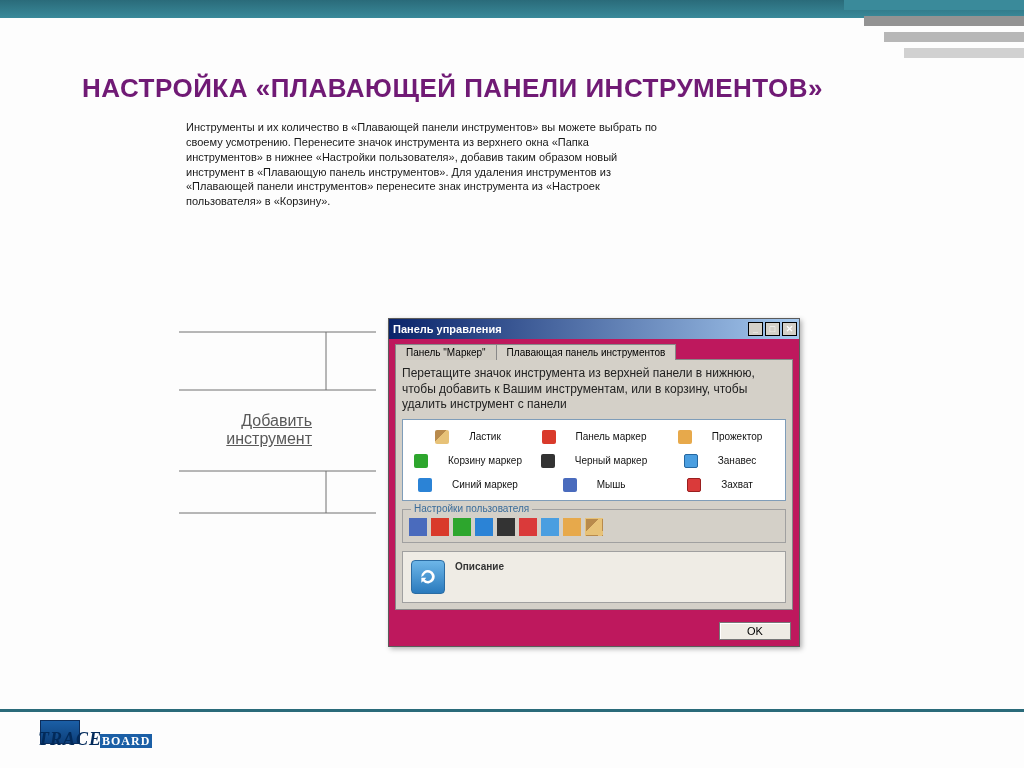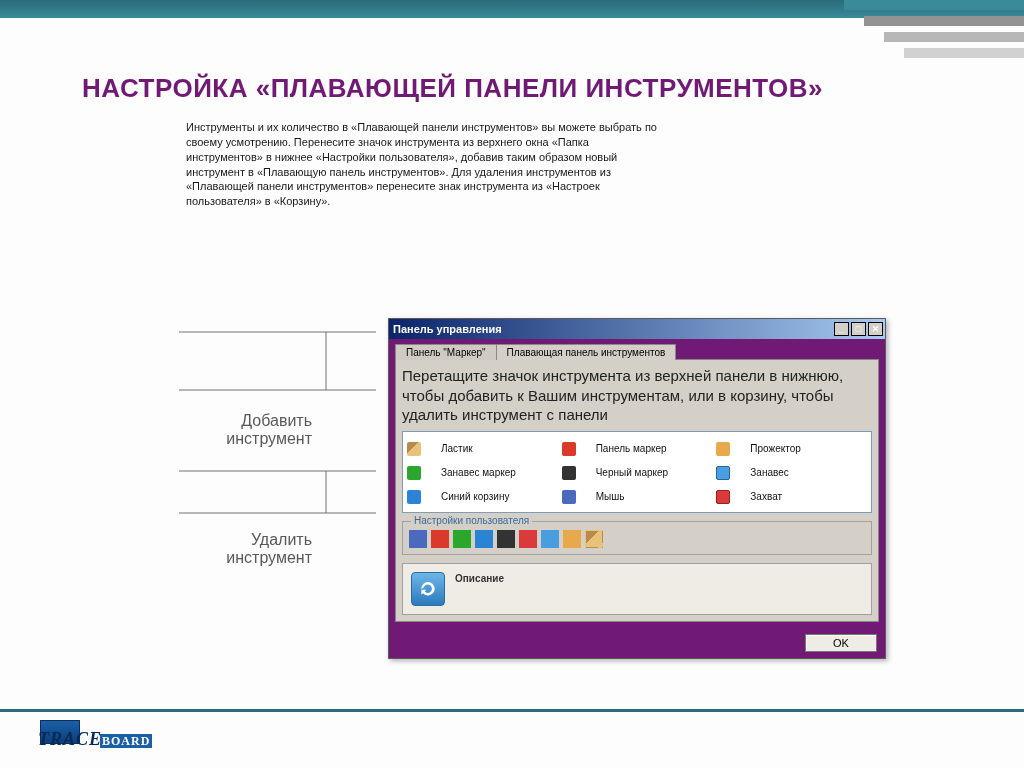--- a/index.html
+++ b/index.html
@@ -23,44 +23,44 @@
   font-size: 26px; font-weight: bold;
   letter-spacing: 0.5px; text-transform: uppercase;
   color:#701a75;
 }
 .intro {
   margin-left: 186px; width: 480px;
   font-size: 11px; line-height: 1.35; color:#181818;
 }
 
 .diagram { position:absolute; left:176px; top:324px; width:200px; }
-.label { font-size:16px; color:#595959; line-height:1.15; text-align:right; margin-bottom:4px;}
+.label { font-size:16px; color:#595959; line-height:1.15; text-align:right; margin-bottom:4px;text-decoration:underline;}
 .conn { width:160px; height:60px; margin-bottom:18px; position:relative;}
 .conn svg{width:100%;height:100%;overflow:visible;}
 
 .win {
-  position:absolute; left:388px; top:318px; width:498px;
-  border:1px solid #5b5b5b; background:#701a75;
+  position:absolute; left:388px; top:318px; width:412px;
+  border:1px solid #5b5b5b; background:#be185d;
   box-shadow: 2px 2px 5px rgba(0,0,0,0.3);
 }
 .titlebar{ height:20px; background:linear-gradient(90deg,#0a246a,#a6caf0); color:#fff;
   display:flex; align-items:center; padding:0 2px 0 4px; font-size:11px; font-weight:bold;}
 .tbtns{margin-left:auto;display:flex;gap:0;}
 .tbtn{width:15px;height:14px;background:#d4d0c8;border:1px solid #000;margin-left:2px;
   font-size:9px;line-height:12px;text-align:center;font-family:sans-serif;cursor:default;}
 .tabs{display:flex;margin:4px 0 0 6px;}
 .tab{border:1px solid #888;border-bottom:none;padding:2px 10px;font-size:10px;background:#d4d0c8;
   position:relative;top:1px;margin-right:-1px;}
 .tab.inactive{background:#cfcbc2;font-size:10px;} .tab.active{z-index:2;}
 .tabbody{border:1px solid #888;margin:0 6px 6px 6px;padding:6px;background:#d4d0c8;}
-.hint{font-size:15px;color:#222;line-height:1.3;margin-bottom:6px;}
+.hint{font-size:12px;color:#222;line-height:1.3;margin-bottom:6px;}
 .toollist{border:1px solid #7f9db9;background:#fff;height:82px;padding:6px 4px;
   display:grid;grid-template-columns:repeat(3,1fr);grid-auto-rows:22px;gap:2px 4px;
   font-size:10px;align-content:start;}
-.tool{display:flex;align-items:center;gap:20px;color:#111;}
+.tool{display:flex;align-items:center;gap:20px;color:#111;justify-content:center;}
 .ticon{width:14px;height:14px;display:inline-block;border-radius:2px;}
 .fieldset{border:1px solid #a0a0a0;padding:8px 6px 6px 6px;margin-top:8px;font-size:10px;position:relative;}
 .fieldset .lg{position:absolute;top:-7px;left:8px;background:#d4d0c8;padding:0 3px;color:#3a6c9a;font-size:10px;}
 .userrow{display:flex;gap:4px;flex-wrap:wrap;}
 .userrow .u{width:18px;height:18px;border:1px solid transparent;}
 .descbox{border:1px solid #a0a0a0;background:#efece5;display:flex;gap:10px;padding:8px;margin-top:8px;}
 .bin{width:34px;height:34px;background:linear-gradient(#6db6e8,#2a7abd);border-radius:4px;
   display:flex;align-items:center;justify-content:center;border:1px solid #2b6ca3;}
 .bin svg{width:20px;height:20px;}
 .dtxt{font-size:10px;color:#555;line-height:1.3;text-align:center;}
@@ -108,21 +108,20 @@
   <div class="label" style="margin-right:64px;margin-top:-6px;">Добавить инструмент</div>
   <div class="conn" style="height:56px;margin-top:14px;">
     <svg>
         <g stroke="#717171" stroke-width="1" fill="none">
       <path d="M3 8 H150 M150 8 V50 M150 50 H200"></path>
       <path d="M3 50 H150"></path>
       <path d="M150 8 H200"></path>
     </g>
       </svg>
   </div>
-  <div class="label" style="margin-right:64px;margin-top:-6px;">Удалить инструмент</div>
 </div>
 
 <div class="win">
   <div class="titlebar">
     <span>Панель управления</span>
     <div class="tbtns">
       <div class="tbtn">_</div>
       <div class="tbtn">□</div>
       <div class="tbtn">✕</div>
     </div>
@@ -142,33 +141,33 @@
       <div class="tool">
           <span class="ticon ic-red"></span>
           <span>Панель маркер</span>
         </div>
       <div class="tool">
           <span class="ticon ic-spot"></span>
           <span>Прожектор</span>
         </div>
       <div class="tool">
           <span class="ticon ic-green"></span>
-          <span>Занавес маркер</span>
+          <span>Корзину маркер</span>
         </div>
       <div class="tool">
           <span class="ticon ic-black"></span>
           <span>Черный маркер</span>
         </div>
       <div class="tool">
           <span class="ticon ic-curtain"></span>
           <span>Занавес</span>
         </div>
       <div class="tool">
           <span class="ticon ic-blue"></span>
-          <span>Синий корзину</span>
+          <span>Синий маркер</span>
         </div>
       <div class="tool">
           <span class="ticon ic-cursor"></span>
           <span>Мышь</span>
         </div>
       <div class="tool">
           <span class="ticon ic-capture"></span>
           <span>Захват</span>
         </div>
     </div>

